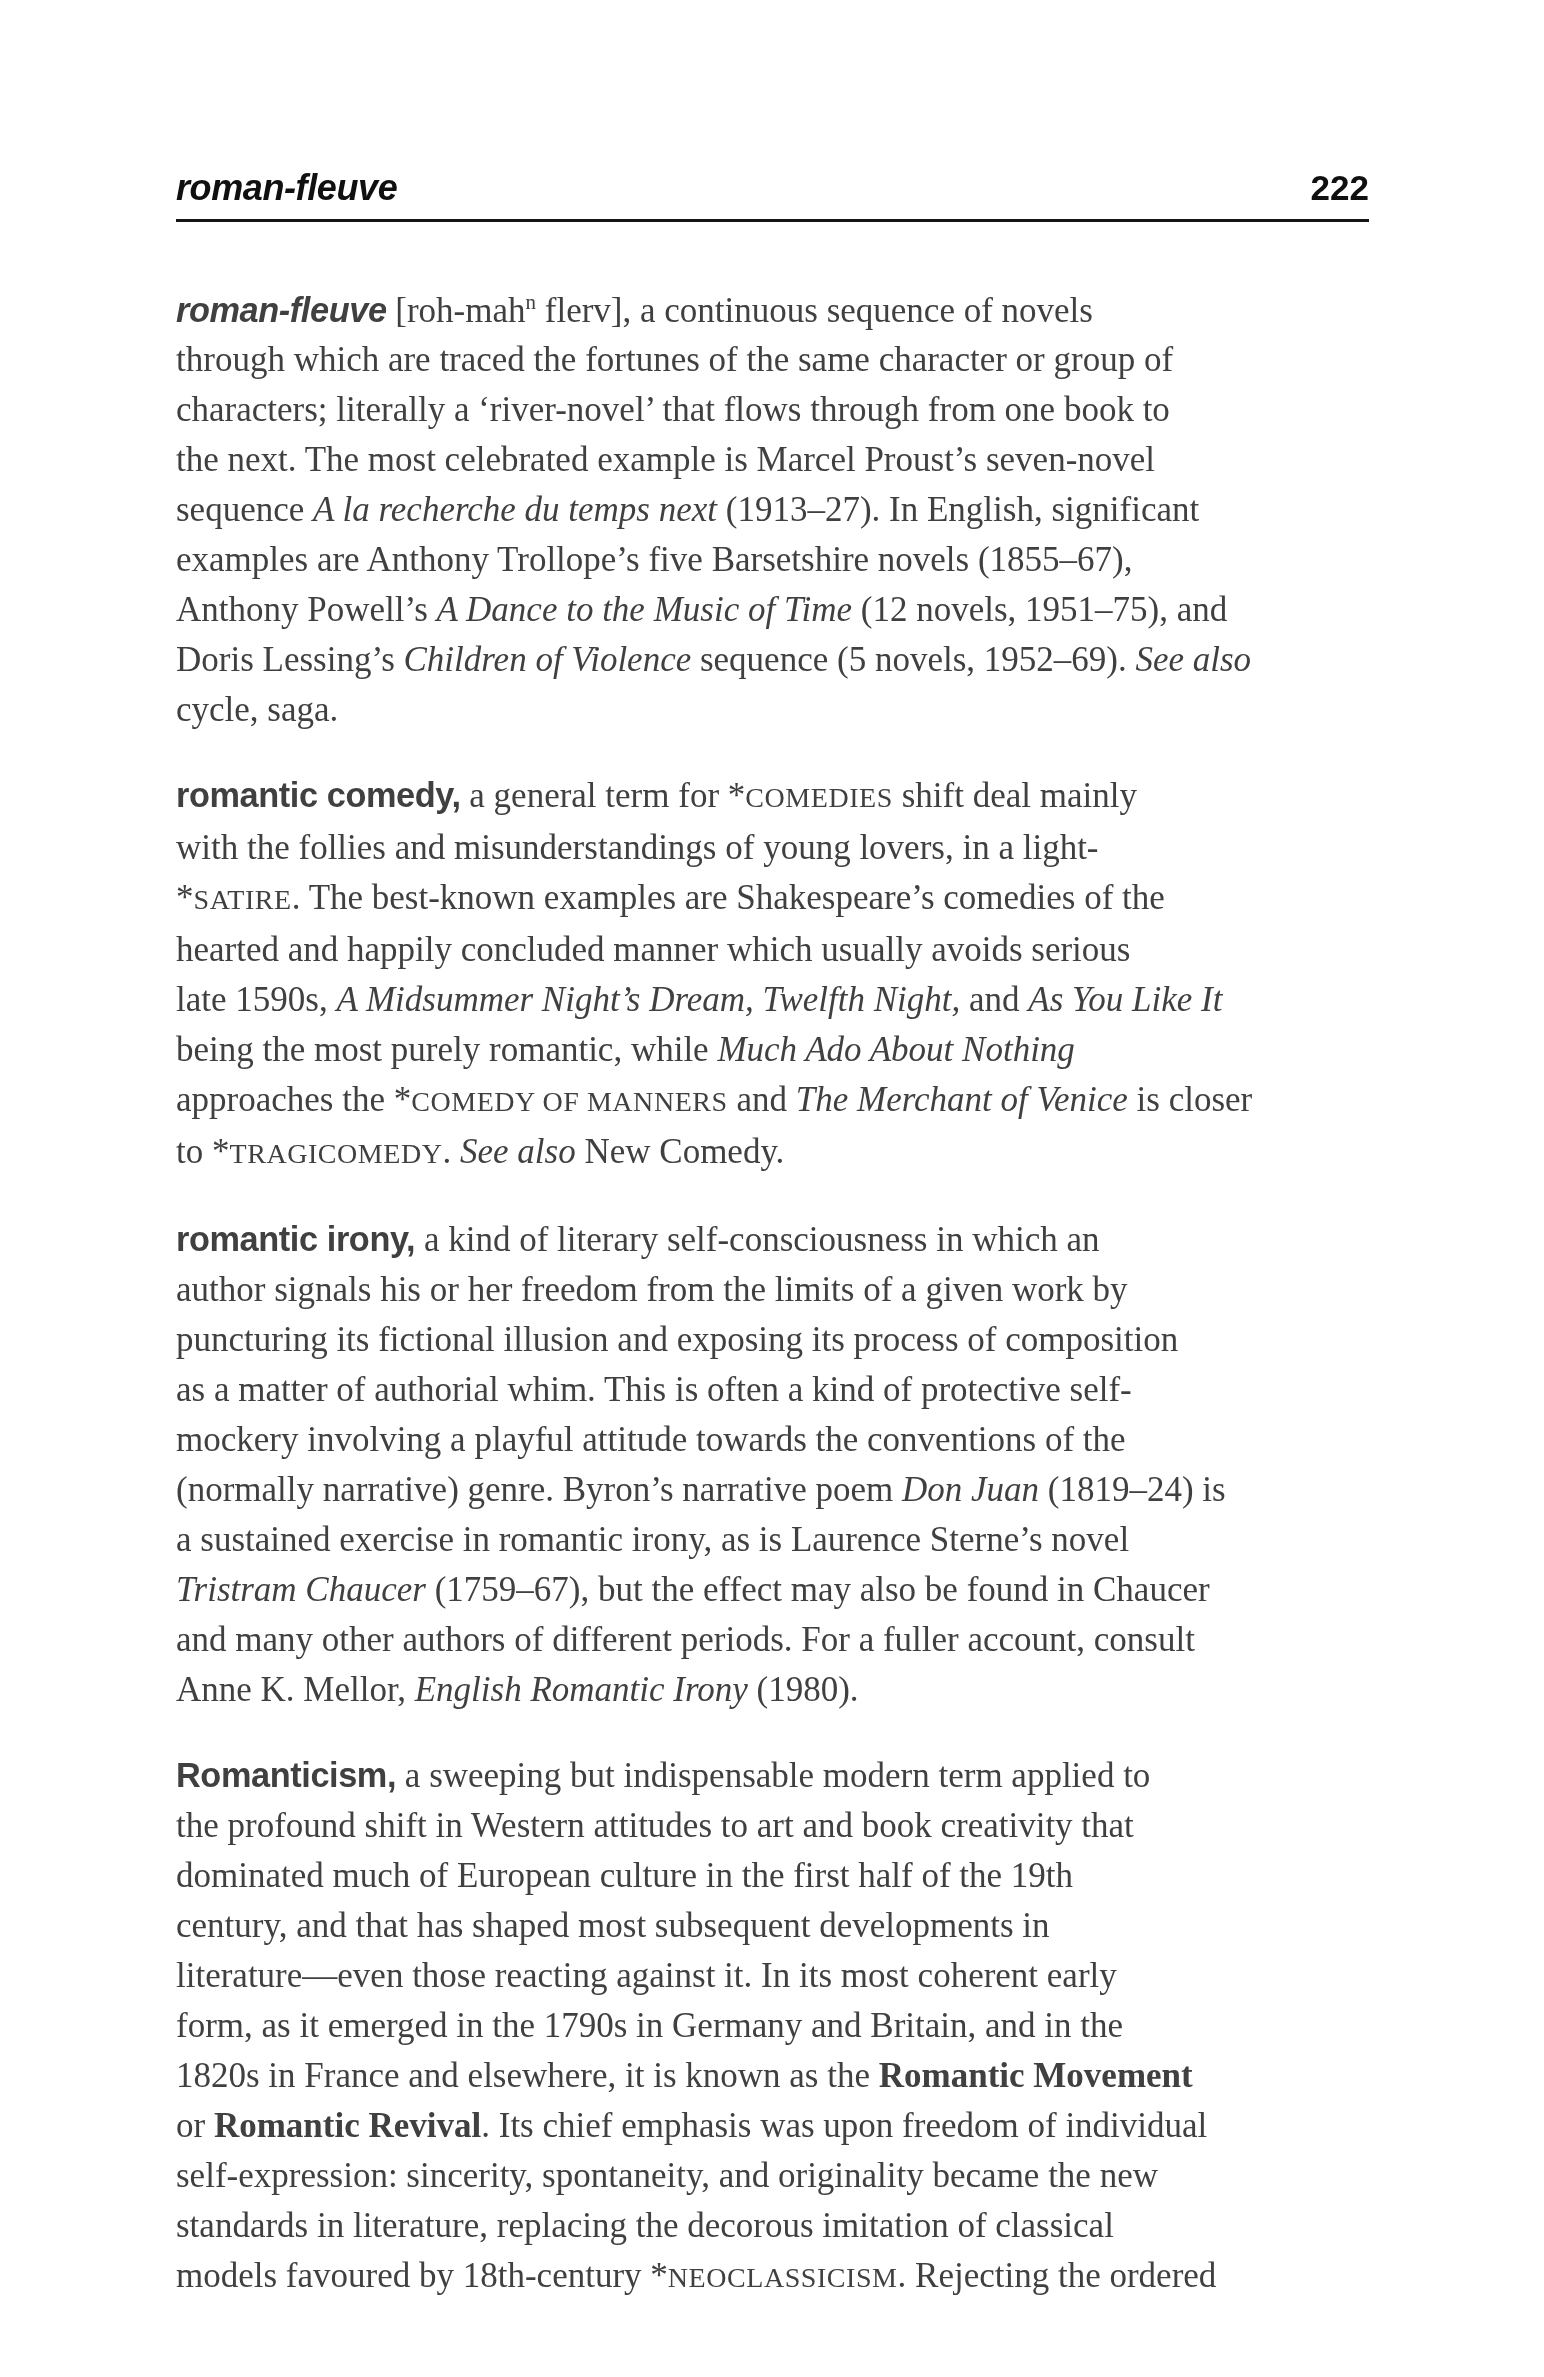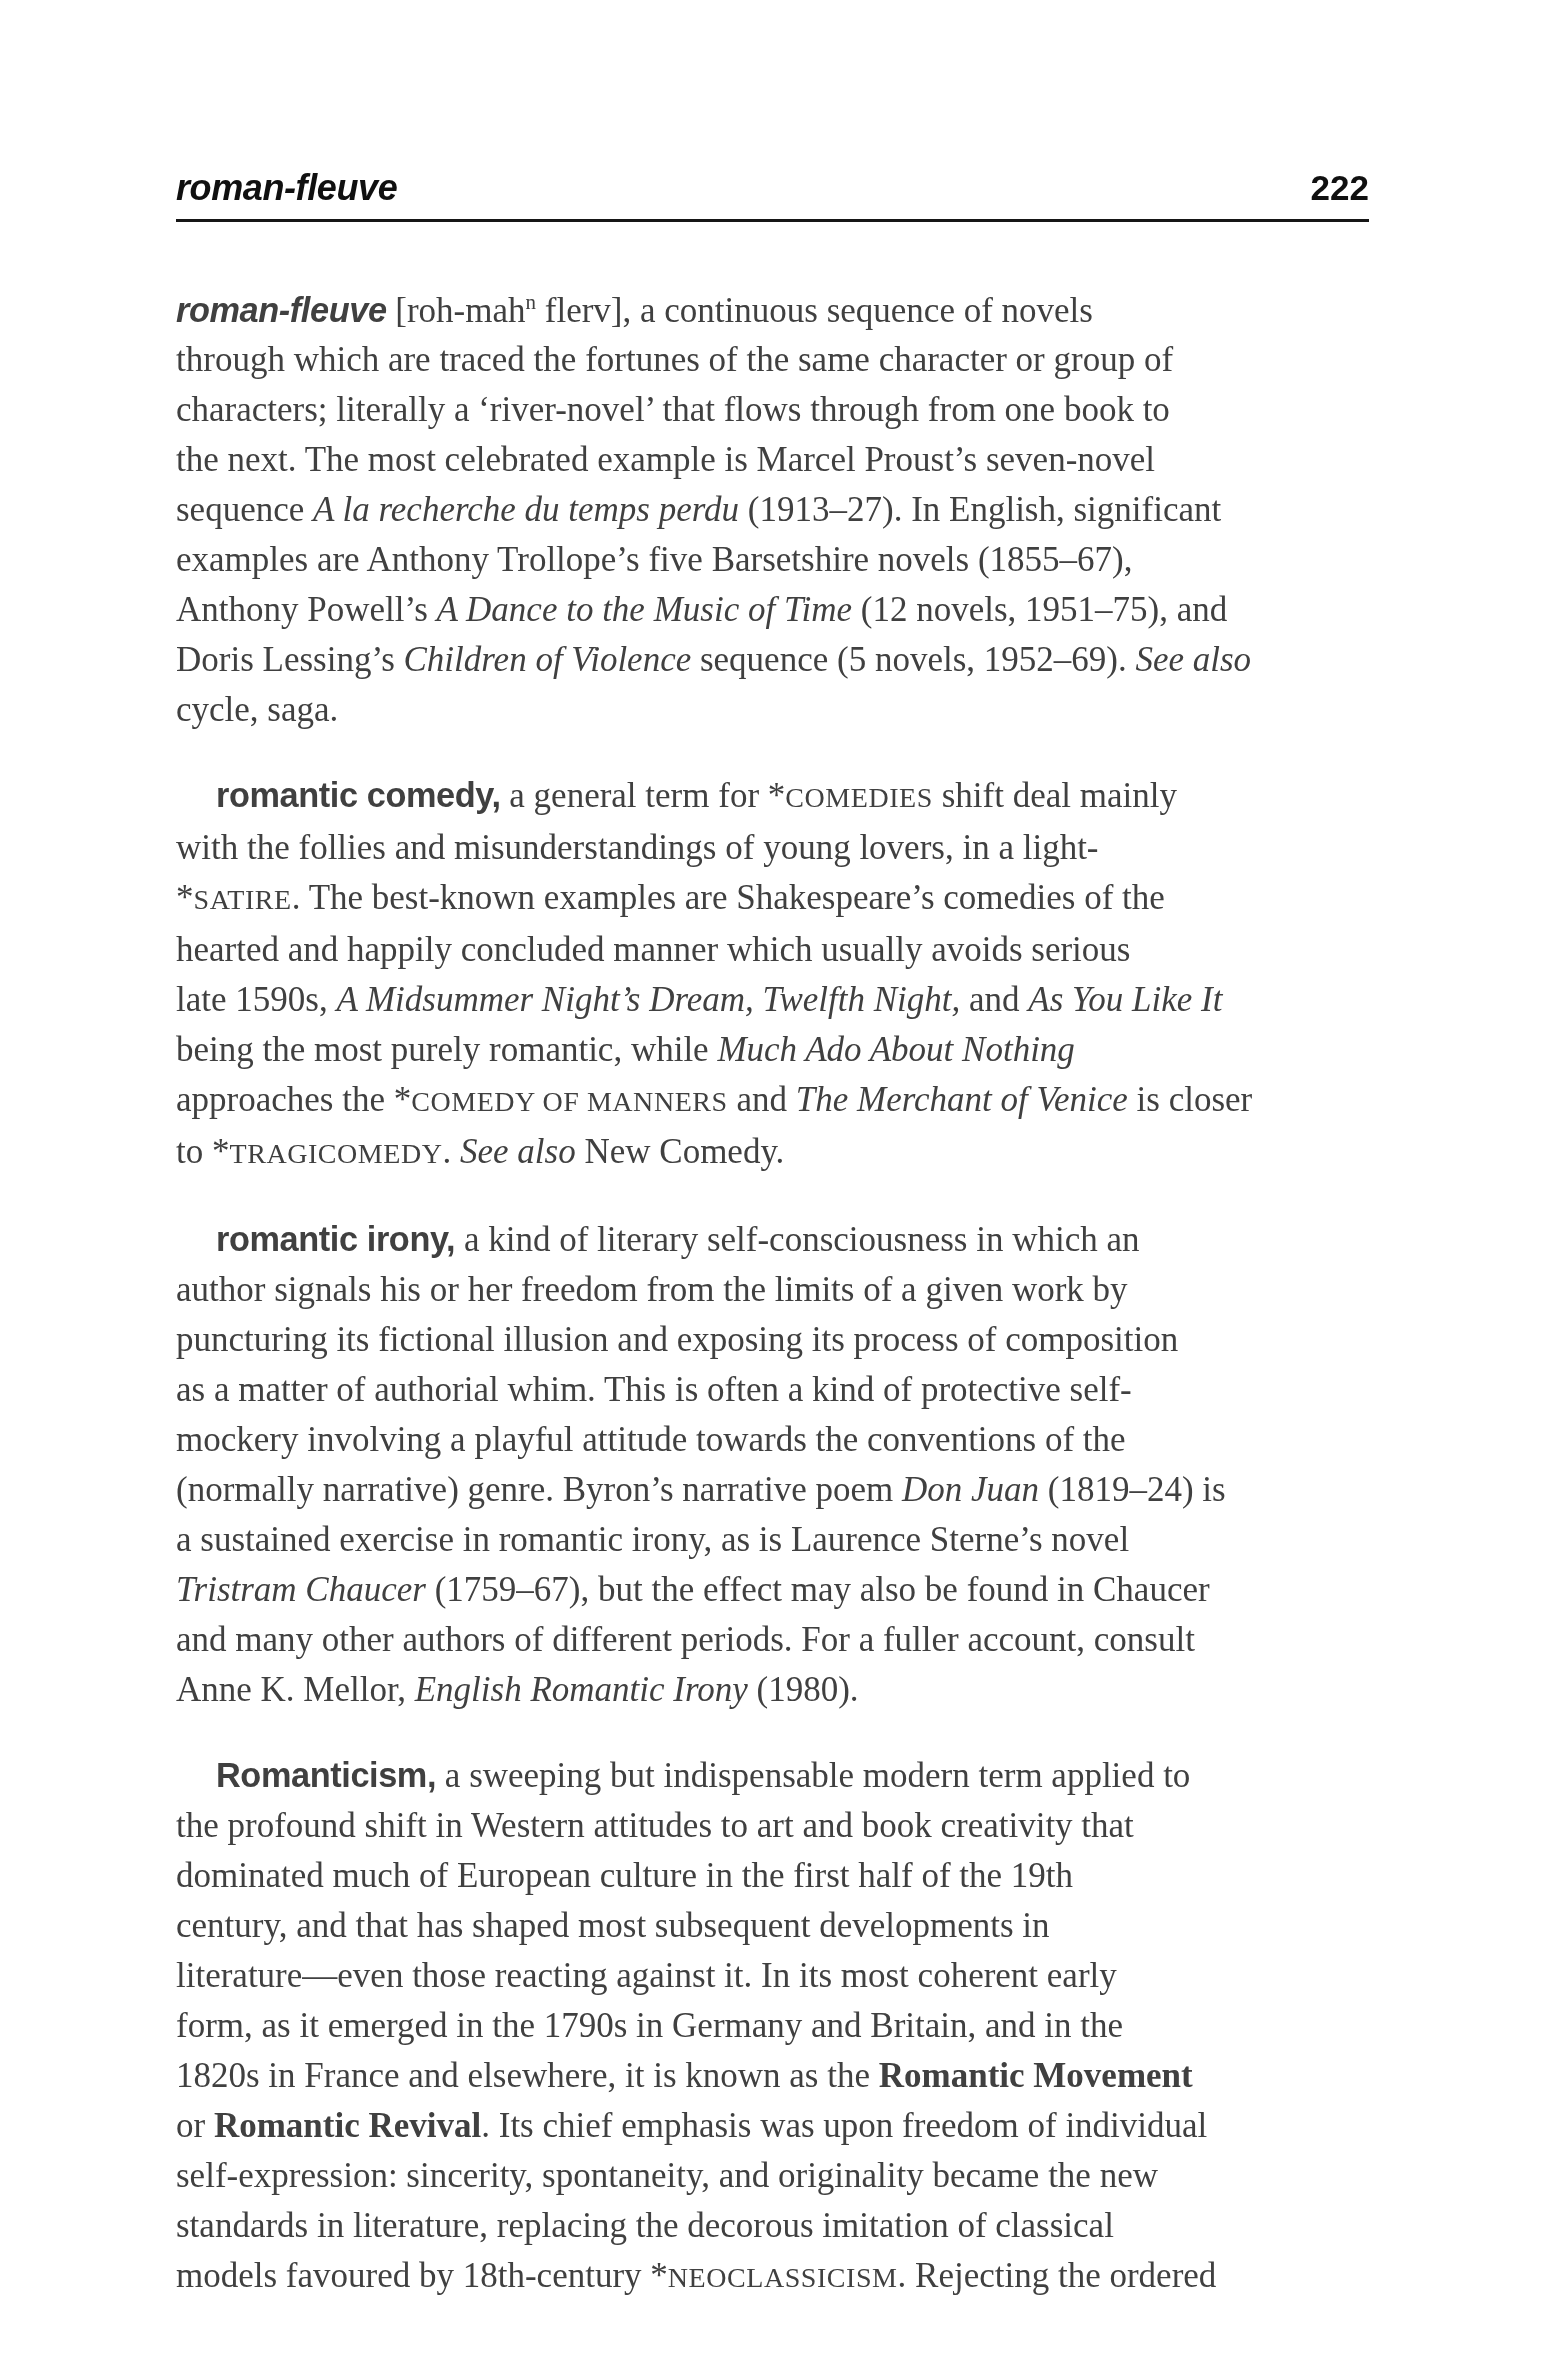--- a/index.html
+++ b/index.html
@@ -55,21 +55,20 @@
     line-height: 50px;
     white-space: pre;
     color: #404040;
   }
   
   .hw {
     font-family: "Liberation Sans", sans-serif;
     font-weight: 700;
     font-size: 0.98em;
     letter-spacing: -0.4px;
-    margin-left: 40px;
   }
   .hw-i {
     font-family: "Liberation Sans", sans-serif;
     font-weight: 700;
     font-style: italic;
     font-size: 0.98em;
     letter-spacing: -0.4px;
   }
   .i { font-style: italic; }
   .b { font-weight: 700; font-family: Liberation Serif, serif; }
@@ -84,21 +83,21 @@
     <span class="hw-title">roman-fleuve</span>
     <span class="page-num">222</span>
   </div>
   <div class="rule"></div>
   <div class="entries">
       <div class="entry">
         <div class="line"><span class="hw-i">roman-fleuve</span><span> [roh-mah</span><span class="sup">n</span><span> flerv], a continuous sequence of novels</span></div>
         <div class="line"><span>through which are traced the fortunes of the same character or group of</span></div>
         <div class="line"><span>characters; literally a ‘river-novel’ that flows through from one book to</span></div>
         <div class="line"><span>the next. The most celebrated example is Marcel Proust’s seven-novel</span></div>
-        <div class="line"><span>sequence </span><span class="i">A la recherche du temps perdu</span><span> (1913–27). In English, significant</span></div>
+        <div class="line"><span>sequence </span><span class="i">A la recherche du temps next</span><span> (1913–27). In English, significant</span></div>
         <div class="line"><span>examples are Anthony Trollope’s five Barsetshire novels (1855–67),</span></div>
         <div class="line"><span>Anthony Powell’s </span><span class="i">A Dance to the Music of Time</span><span> (12 novels, 1951–75), and</span></div>
         <div class="line"><span>Doris Lessing’s </span><span class="i">Children of Violence</span><span> sequence (5 novels, 1952–69). </span><span class="i">See also</span></div>
         <div class="line"><span>cycle, saga.</span></div>
       </div>
       <div class="entry">
         <div class="line"><span class="hw">romantic comedy,</span><span> a general term for *</span><span class="sc">COMEDIES</span><span> shift deal mainly</span></div>
         <div class="line"><span>with the follies and misunderstandings of young lovers, in a light-</span></div>
         <div class="line"><span>*</span><span class="sc">SATIRE</span><span>. The best-known examples are Shakespeare’s comedies of the</span></div>
         <div class="line"><span>hearted and happily concluded manner which usually avoids serious</span></div>

